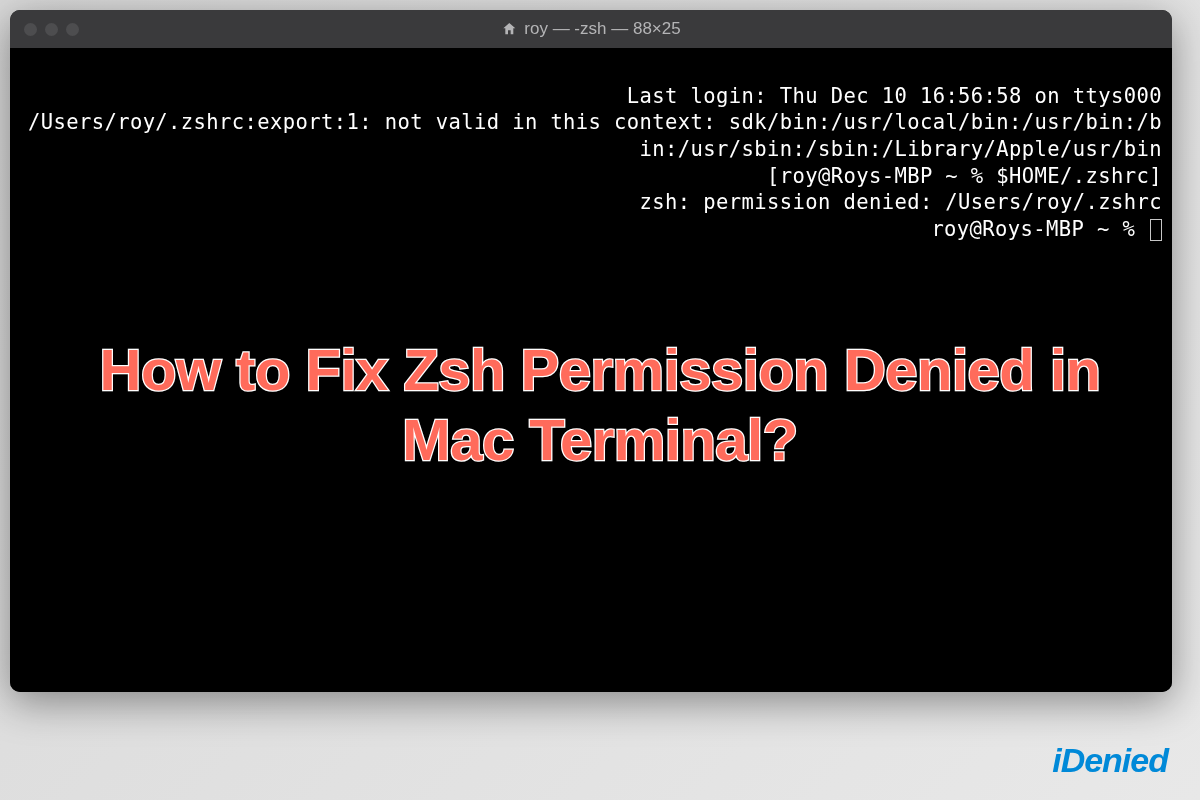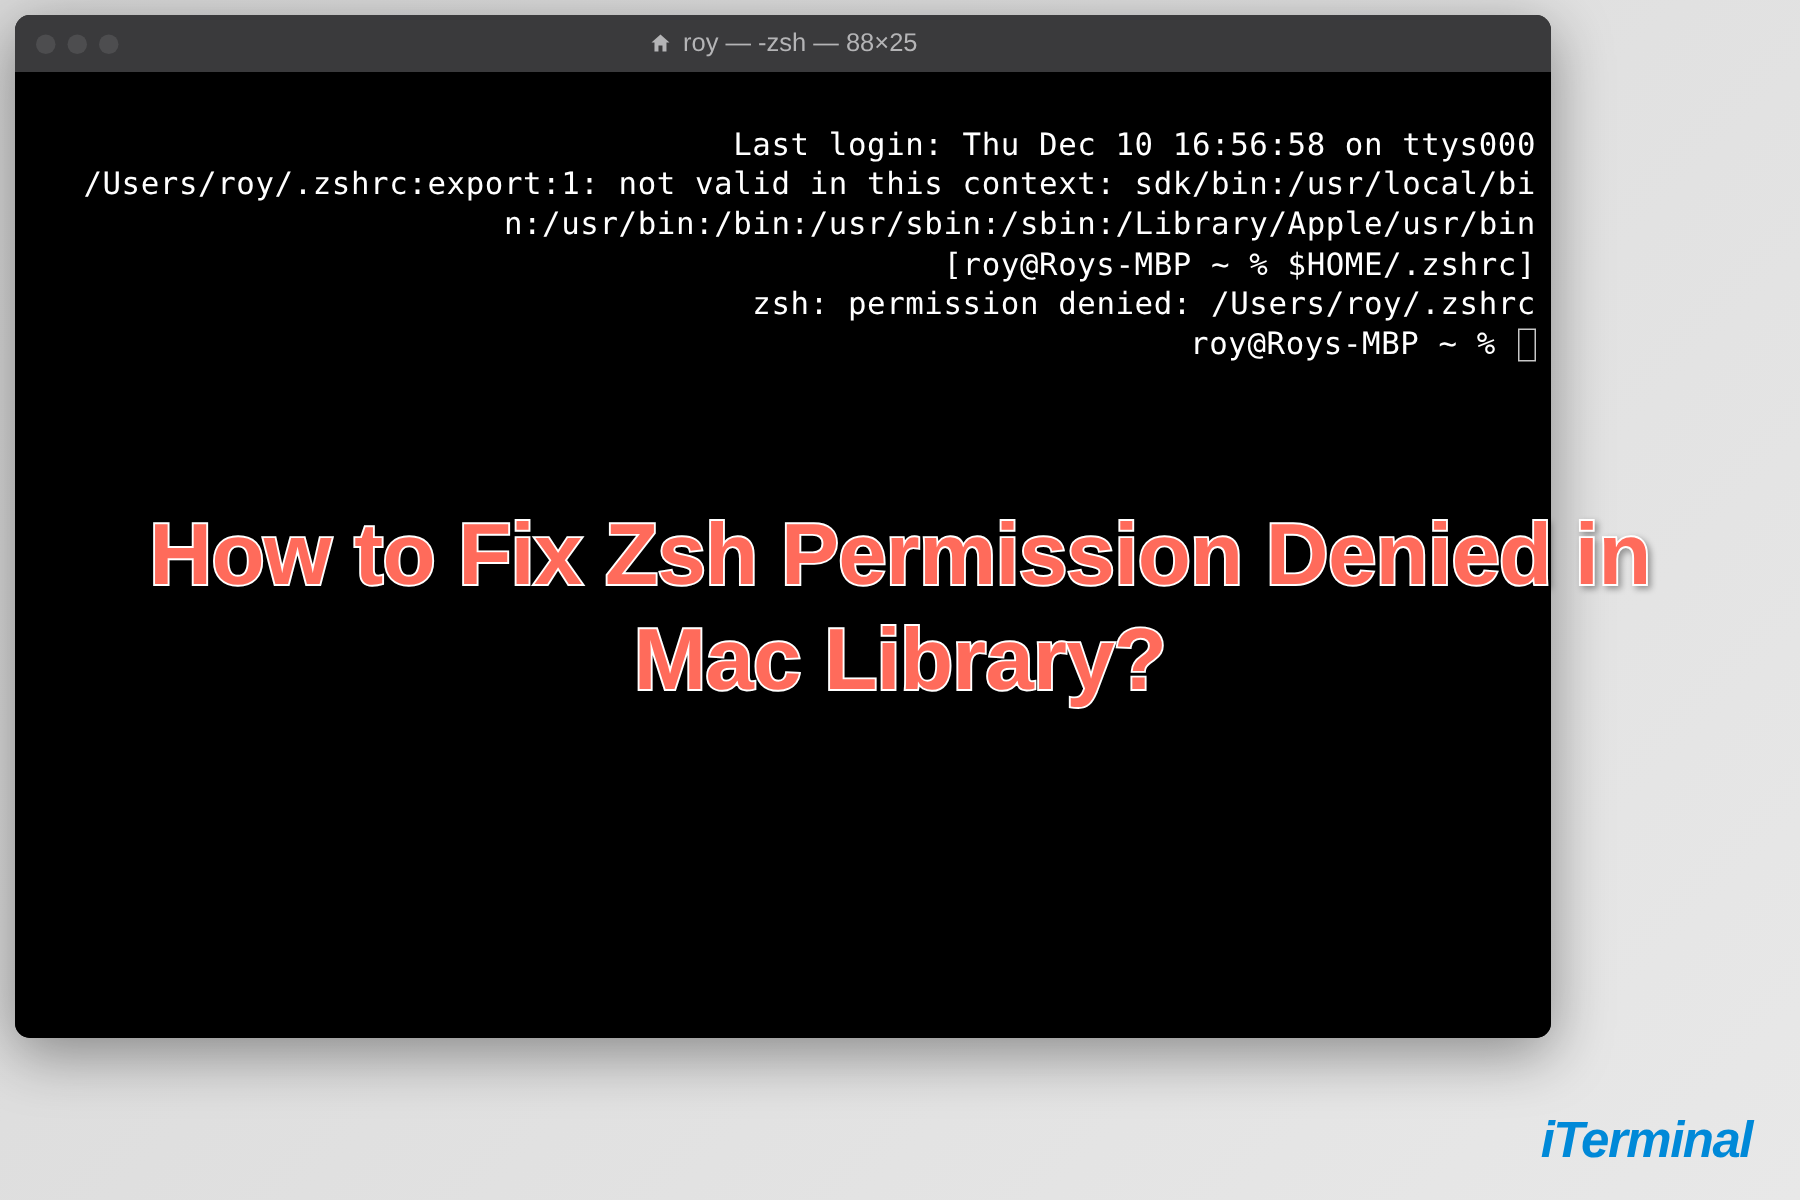--- a/index.html
+++ b/index.html
@@ -14,21 +14,21 @@
       background: linear-gradient(135deg, #d8d8d8 0%, #e8e8e8 100%);
       font-family: -apple-system, BlinkMacSystemFont, "Segoe UI", sans-serif;
       position: relative;
       overflow: hidden;
     }
 
     .terminal-window {
       position: absolute;
       top: 10px;
       left: 10px;
-      width: 1024px;
+      width: 1162px;
       height: 682px;
       background: #1e1e1e;
       border-radius: 10px;
       box-shadow: 0 10px 40px rgba(0,0,0,0.4);
       overflow: hidden;
       display: flex;
       flex-direction: column;
     }
 
     .titlebar {
@@ -165,18 +165,18 @@
       <span>roy — -zsh — 88×25</span>
     </div>
   </div>
 
   <div class="terminal-body">
 <span class="term-line">Last login: Thu Dec 10 16:56:58 on ttys000</span><span class="term-line">/Users/roy/.zshrc:export:1: not valid in this context: sdk/bin:/usr/local/bin:/usr/bin:/bin:/usr/sbin:/sbin:/Library/Apple/usr/bin</span><span class="term-line"><span>[</span><span>roy@Roys-MBP ~ % </span><span>$HOME/.zshrc</span><span style="float:right">]</span></span><span class="term-line">zsh: permission denied: /Users/roy/.zshrc</span><span class="term-line"><span>roy@Roys-MBP ~ % </span><span class="cursor-box"></span></span>
   </div>
 
 </div>
 
-<div class="overlay-title">How to Fix Zsh Permission Denied in Mac Library?</div>
+<div class="overlay-title">How to Fix Zsh Permission Denied in Mac Terminal?</div>
 
 <div class="brand-logo">
   <span class="brand-accent">i</span>
-    <span class="brand-main">Terminal</span>
+    <span class="brand-main">Denied</span>
 </div>
 
 </body></html>

